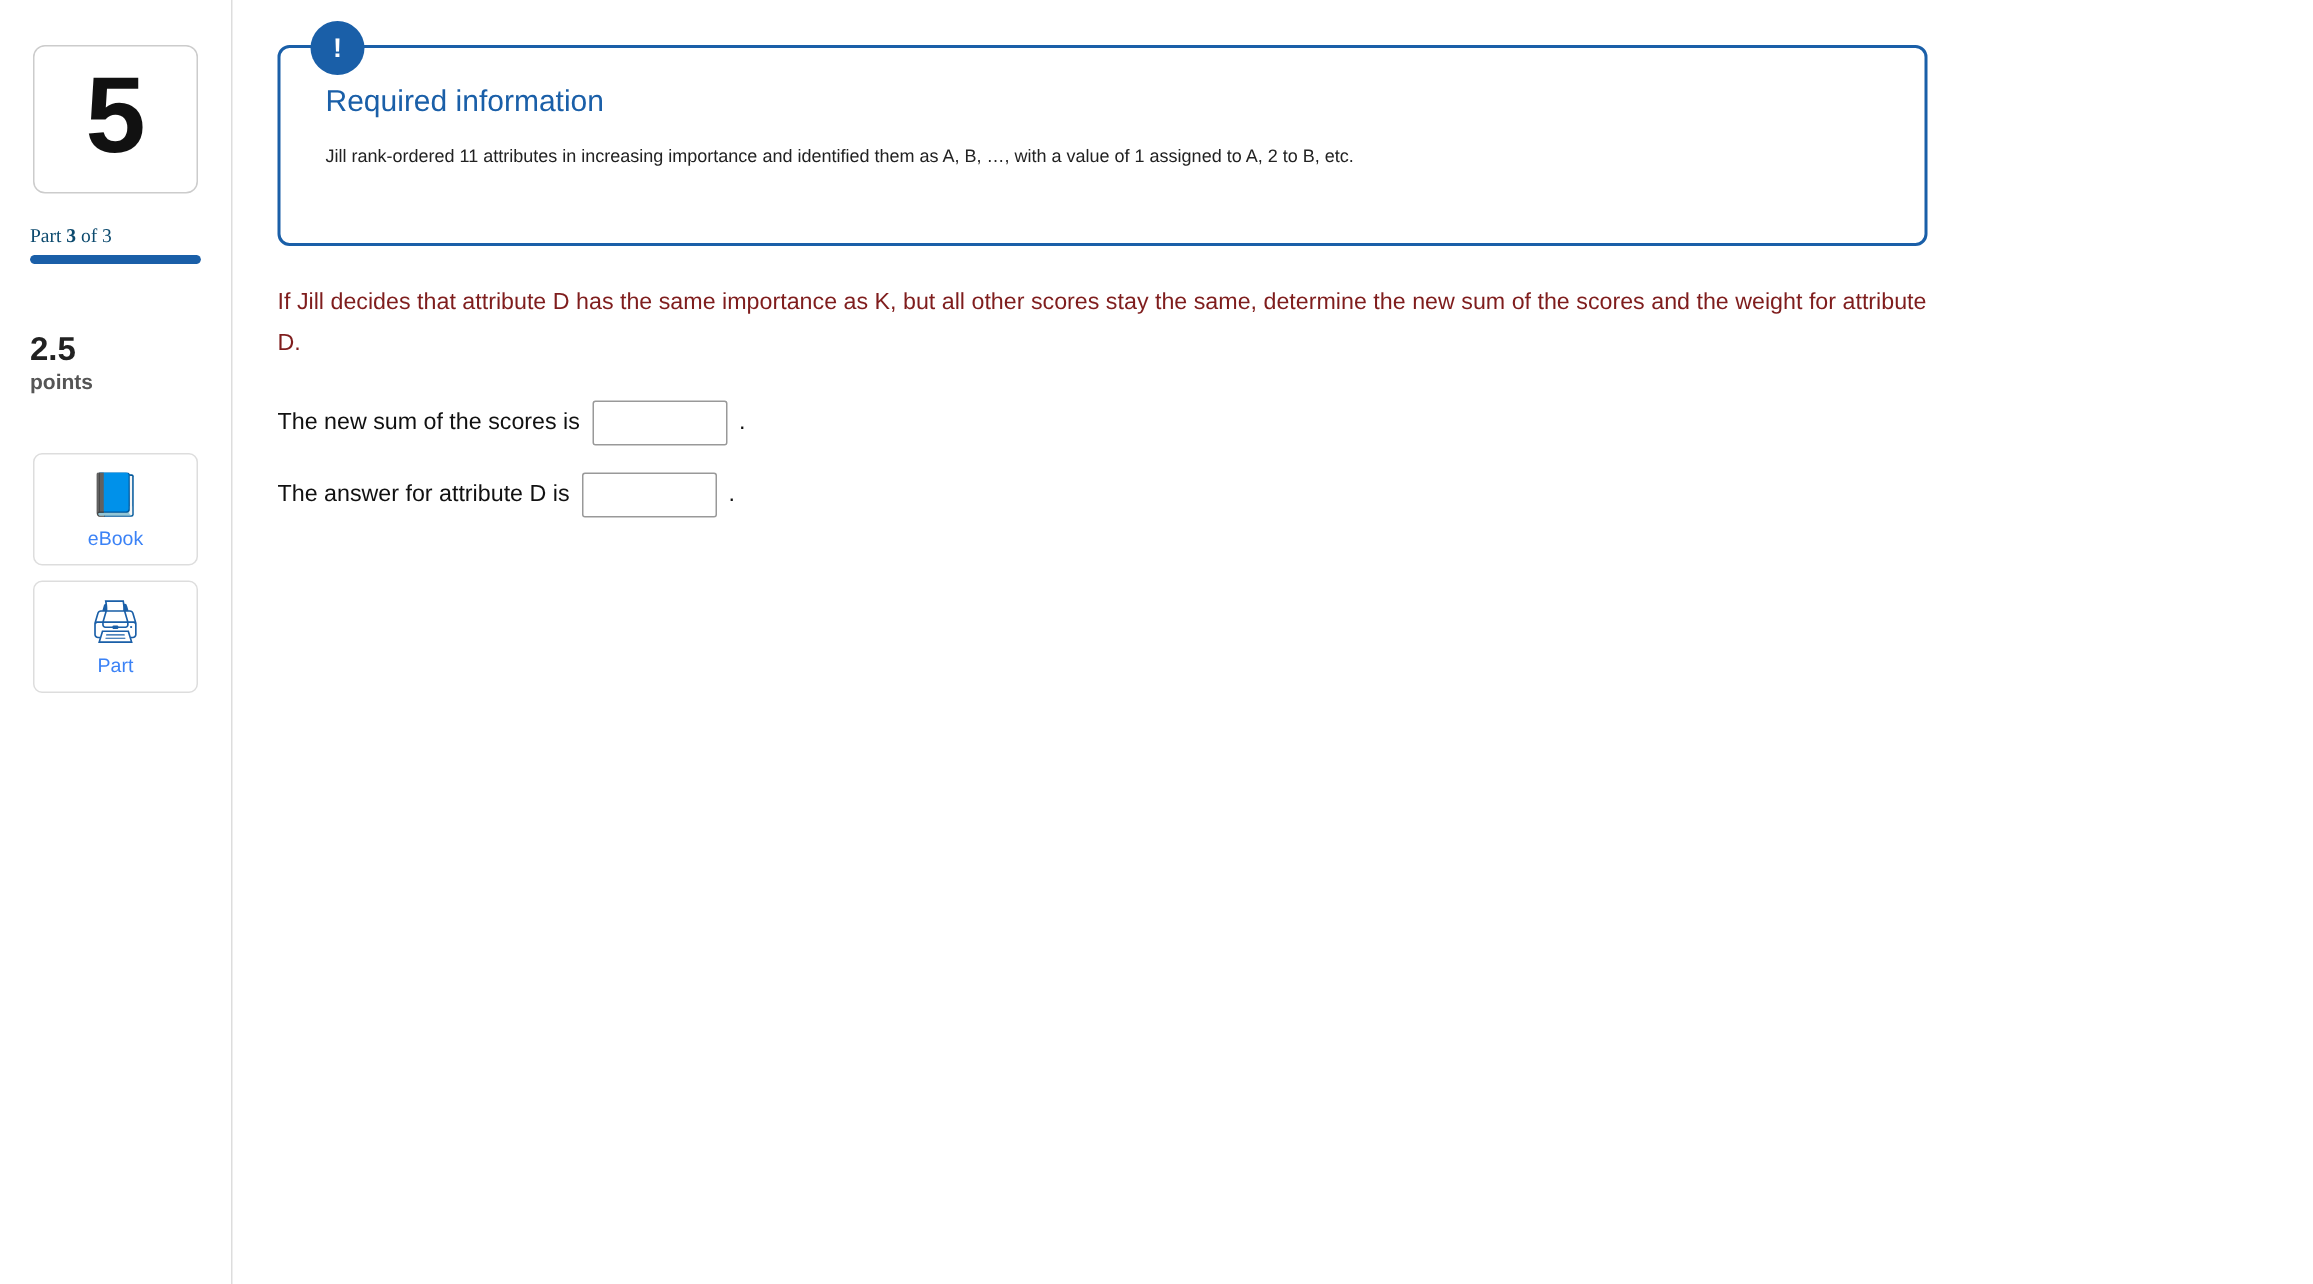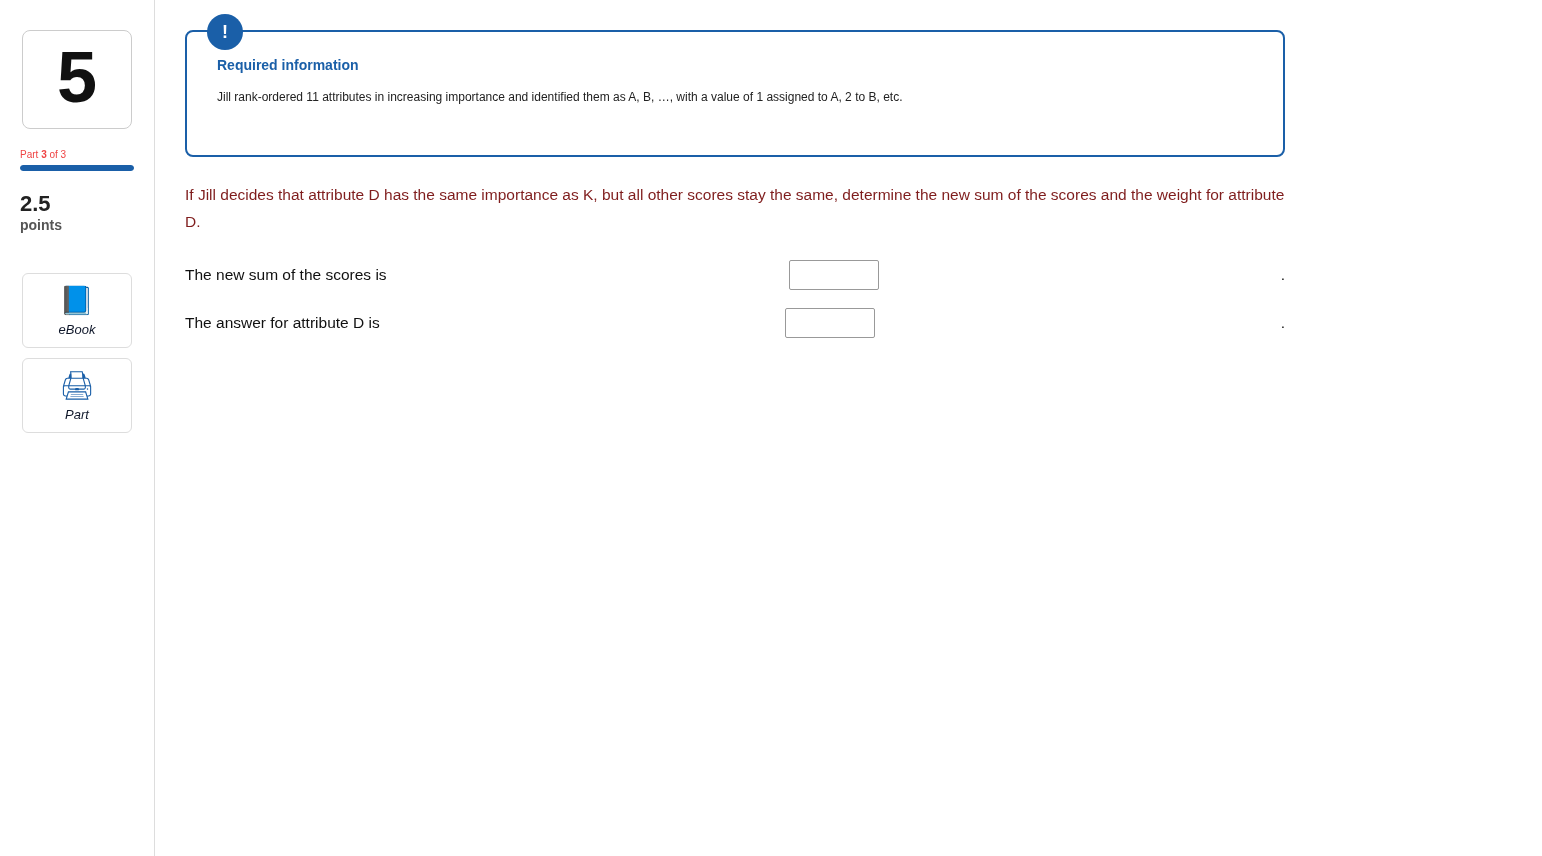--- a/index.html
+++ b/index.html
@@ -47,24 +47,25 @@
       padding: 10px 15px 15px 15px;
       background: #fff;
     }
 
     .part-info {
       width: 100%;
       padding: 0 10px;
     }
 
     .part-label {
-      font-size: 10px;
-      color: #ef4444;
+      font-size: 13px;
+      color: #0c4a6e;
       font-weight: normal;
       margin-bottom: 5px;
+      font-family: Liberation Serif, serif;
     }
 
     .part-label strong {
       font-weight: bold;
     }
 
     .progress-bar-container {
       height: 6px;
       background: #dde6f0;
       border-radius: 3px;
@@ -75,20 +76,21 @@
     .progress-bar-fill {
       height: 100%;
       background: #1a5fa8;
       border-radius: 3px;
       width: 100%;
     }
 
     .points-section {
       width: 100%;
       padding: 0 10px;
+      margin-top: 24px;
     }
 
     .points-value {
       font-size: 22px;
       color: #222;
       font-weight: bold;
     }
 
     .points-label {
       font-size: 14px;
@@ -118,22 +120,21 @@
       background: #fff;
     }
 
     .tool-icon {
       font-size: 28px;
       color: #1a5fa8;
     }
 
     .tool-label {
       font-size: 13px;
-      color: #0f172a;
-      font-style: italic;
+      color: #3b82f6;
     }
 
     
     .main-content {
       flex: 1;
       padding: 30px 40px 30px 30px;
       display: flex;
       flex-direction: column;
       gap: 25px;
     }
@@ -158,22 +159,22 @@
       display: flex;
       align-items: center;
       justify-content: center;
       color: white;
       font-weight: bold;
       font-size: 18px;
     }
 
     .info-title {
       color: #1a5fa8;
-      font-size: 14px;
-      font-weight: bold;
+      font-size: 20px;
+      font-weight: normal;
       margin-bottom: 15px;
     }
 
     .info-body {
       font-size: 12px;
       line-height: 1.6;
       color: #222;
       margin-bottom: 18px;
     }
 
@@ -195,21 +196,20 @@
       margin-bottom: 25px;
     }
 
     .answer-row {
       display: flex;
       align-items: center;
       gap: 8px;
       font-size: 15.5px;
       color: #111;
       margin-bottom: 18px;
-      justify-content: space-between;
     }
 
     .answer-input {
       width: 90px;
       height: 30px;
       border: 1px solid #999;
       border-radius: 2px;
       padding: 2px 5px;
       font-size: 14px;
       background: #fff;

